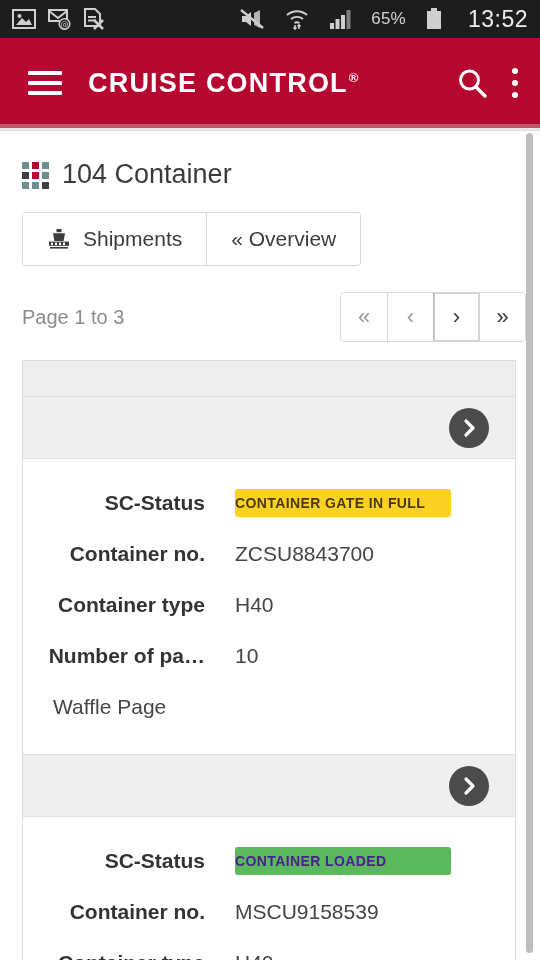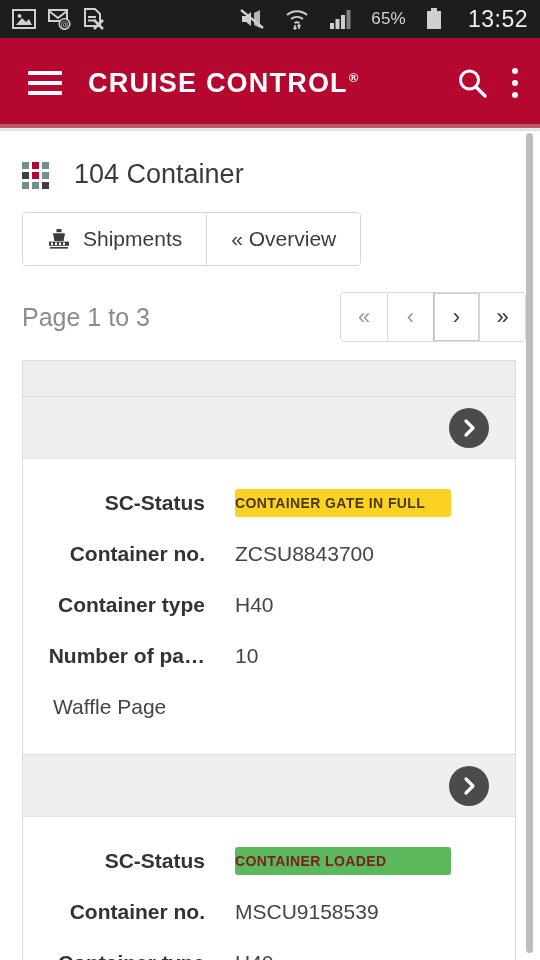--- a/index.html
+++ b/index.html
@@ -64,21 +64,21 @@
     height: 829px;
     background: #fff;
     overflow: hidden;
   }
   .scroll-thumb {
     position: absolute; top: 2px; right: 7px; width: 7px; height: 820px;
     background: #bdbdbd; border-radius: 4px;
   }
 
   .page-head {
-    display: flex; align-items: center; gap: 26px;
+    display: flex; align-items: center; gap: 14px;
     padding: 28px 0 0 22px;
   }
   .grid-icon { width: 26px; height: 26px; display: grid;
                grid-template-columns: repeat(3, 7px); grid-template-rows: repeat(3, 7px);
                gap: 3px; }
   .grid-icon i { display: block; width: 7px; height: 7px; }
   .page-title { font-size: 27px; color: #3b3b3b; font-weight: 400; }
 
   .tabs {
     display: inline-flex; margin: 22px 0 0 22px;
@@ -89,21 +89,21 @@
     padding: 14px 24px; font-size: 21px; color: #3c3c3c;
     display: flex; align-items: center; gap: 12px; cursor: pointer;
     background: #fff;
   }
   .tab + .tab { border-left: 1px solid #d6d6d6; }
 
   .pager-row {
     display: flex; align-items: center;
     margin: 26px 14px 0 22px;
   }
-  .pager-label { font-size: 25px; color: #8b8b8b; }
+  .pager-label { font-size: 20px; color: #8b8b8b; }
   .pager {
     margin-left: auto; display: inline-flex;
     border: 1px solid #d8d8d8; border-radius: 4px; overflow: hidden; background: #fff;
   }
   .pg-btn {
     width: 46px; height: 48px; display: flex; align-items: center; justify-content: center;
     font-size: 22px; cursor: pointer; background: #fff; color: #9a9a9a;
   }
   .pg-btn + .pg-btn { border-left: 1px solid #d8d8d8; }
   .pg-btn.active { color: #3a3a3a; border-left-color: #bfbfbf; box-shadow: inset 0 0 0 1px #cfcfcf; }
@@ -138,21 +138,21 @@
   }
   .field-value {
     margin-left: 30px; font-size: 21px; color: #454545;
   }
   .badge {
     display: inline-block; font-size: 14px; font-weight: bold;
     letter-spacing: .4px; padding: 6px 0; width: 216px; 
     border-radius: 3px;
   }
   .badge.warn { background: #fbd224; color: #4a3b06; }
-  .badge.success { background: #5cb85c; color: #7f1d1d; }
+  .badge.success { background: #5cb85c; color: #4c1d95; }
 </style>
 </head>
 <body>
 
 <div class="statusbar">
   <div class="sb-left">
     <svg class="sb-icon" width="24" height="22" viewBox="0 0 24 22">
       <rect x="1" y="2" width="22" height="18" fill="none" stroke="#cfcfcf" stroke-width="2"></rect>
       <circle cx="7.5" cy="8" r="2" fill="#cfcfcf"></circle>
       <path d="M4 17 L10 10 L14 14 L17 11 L20 17 Z" fill="#cfcfcf"></path>

